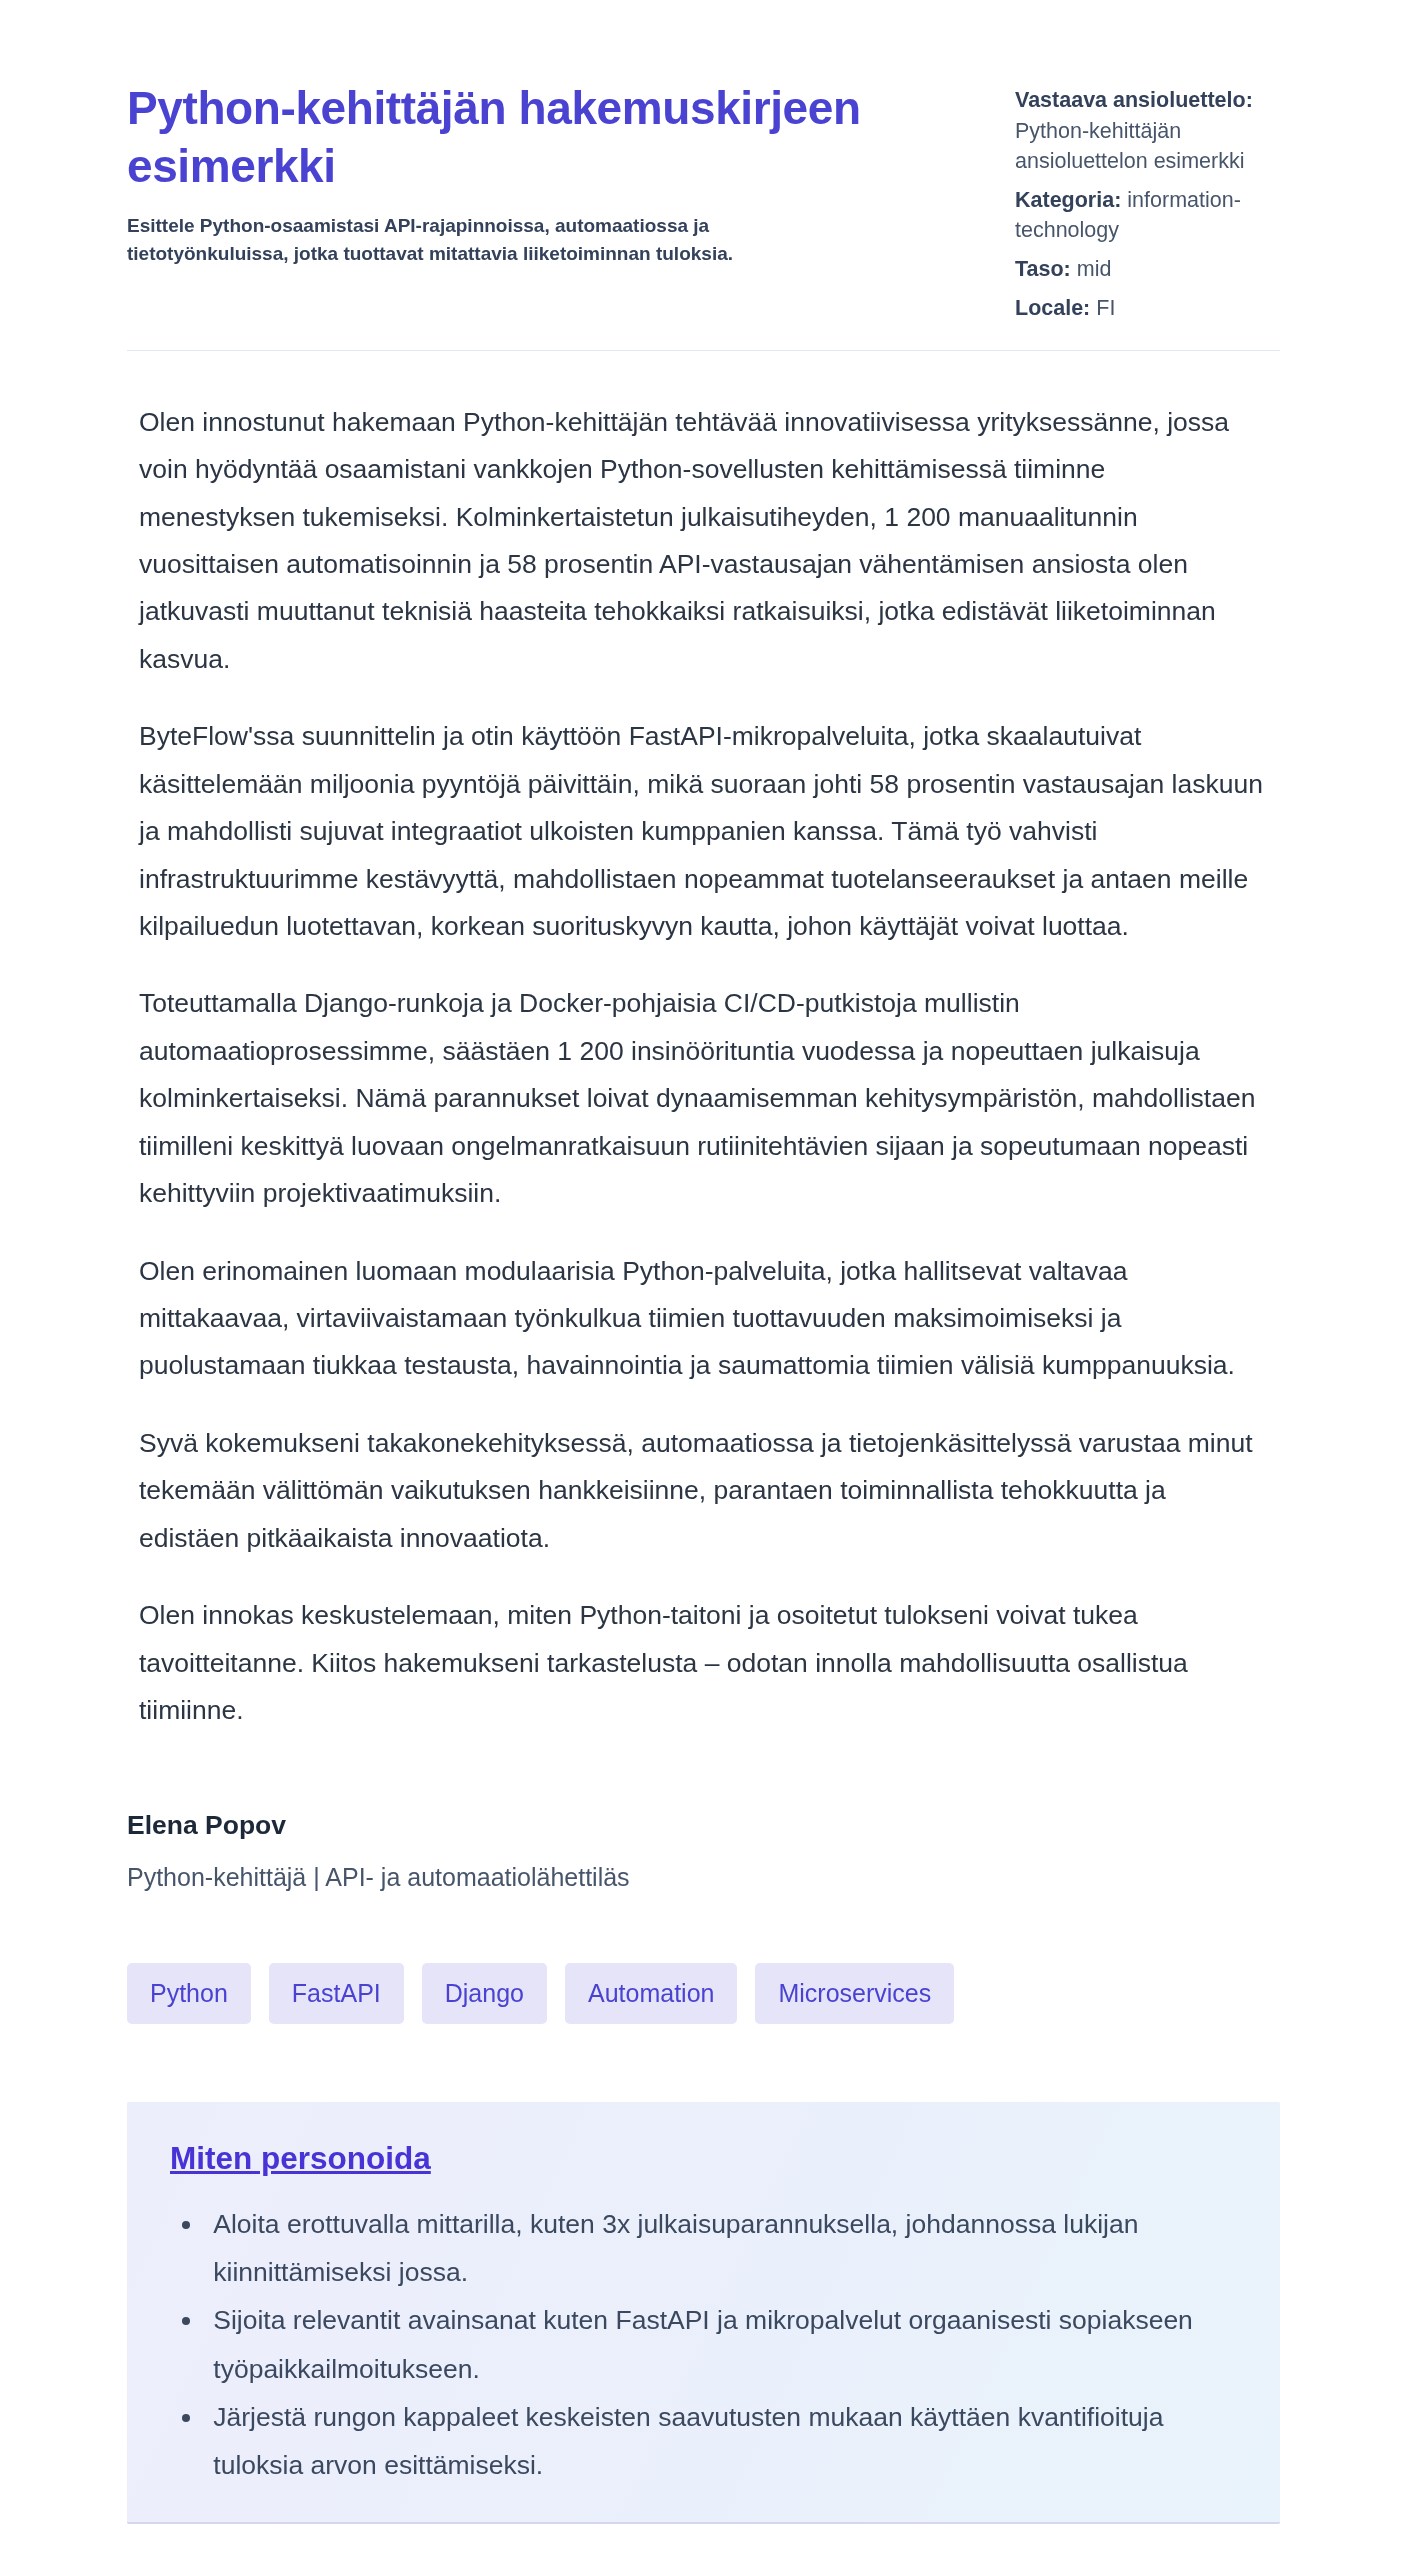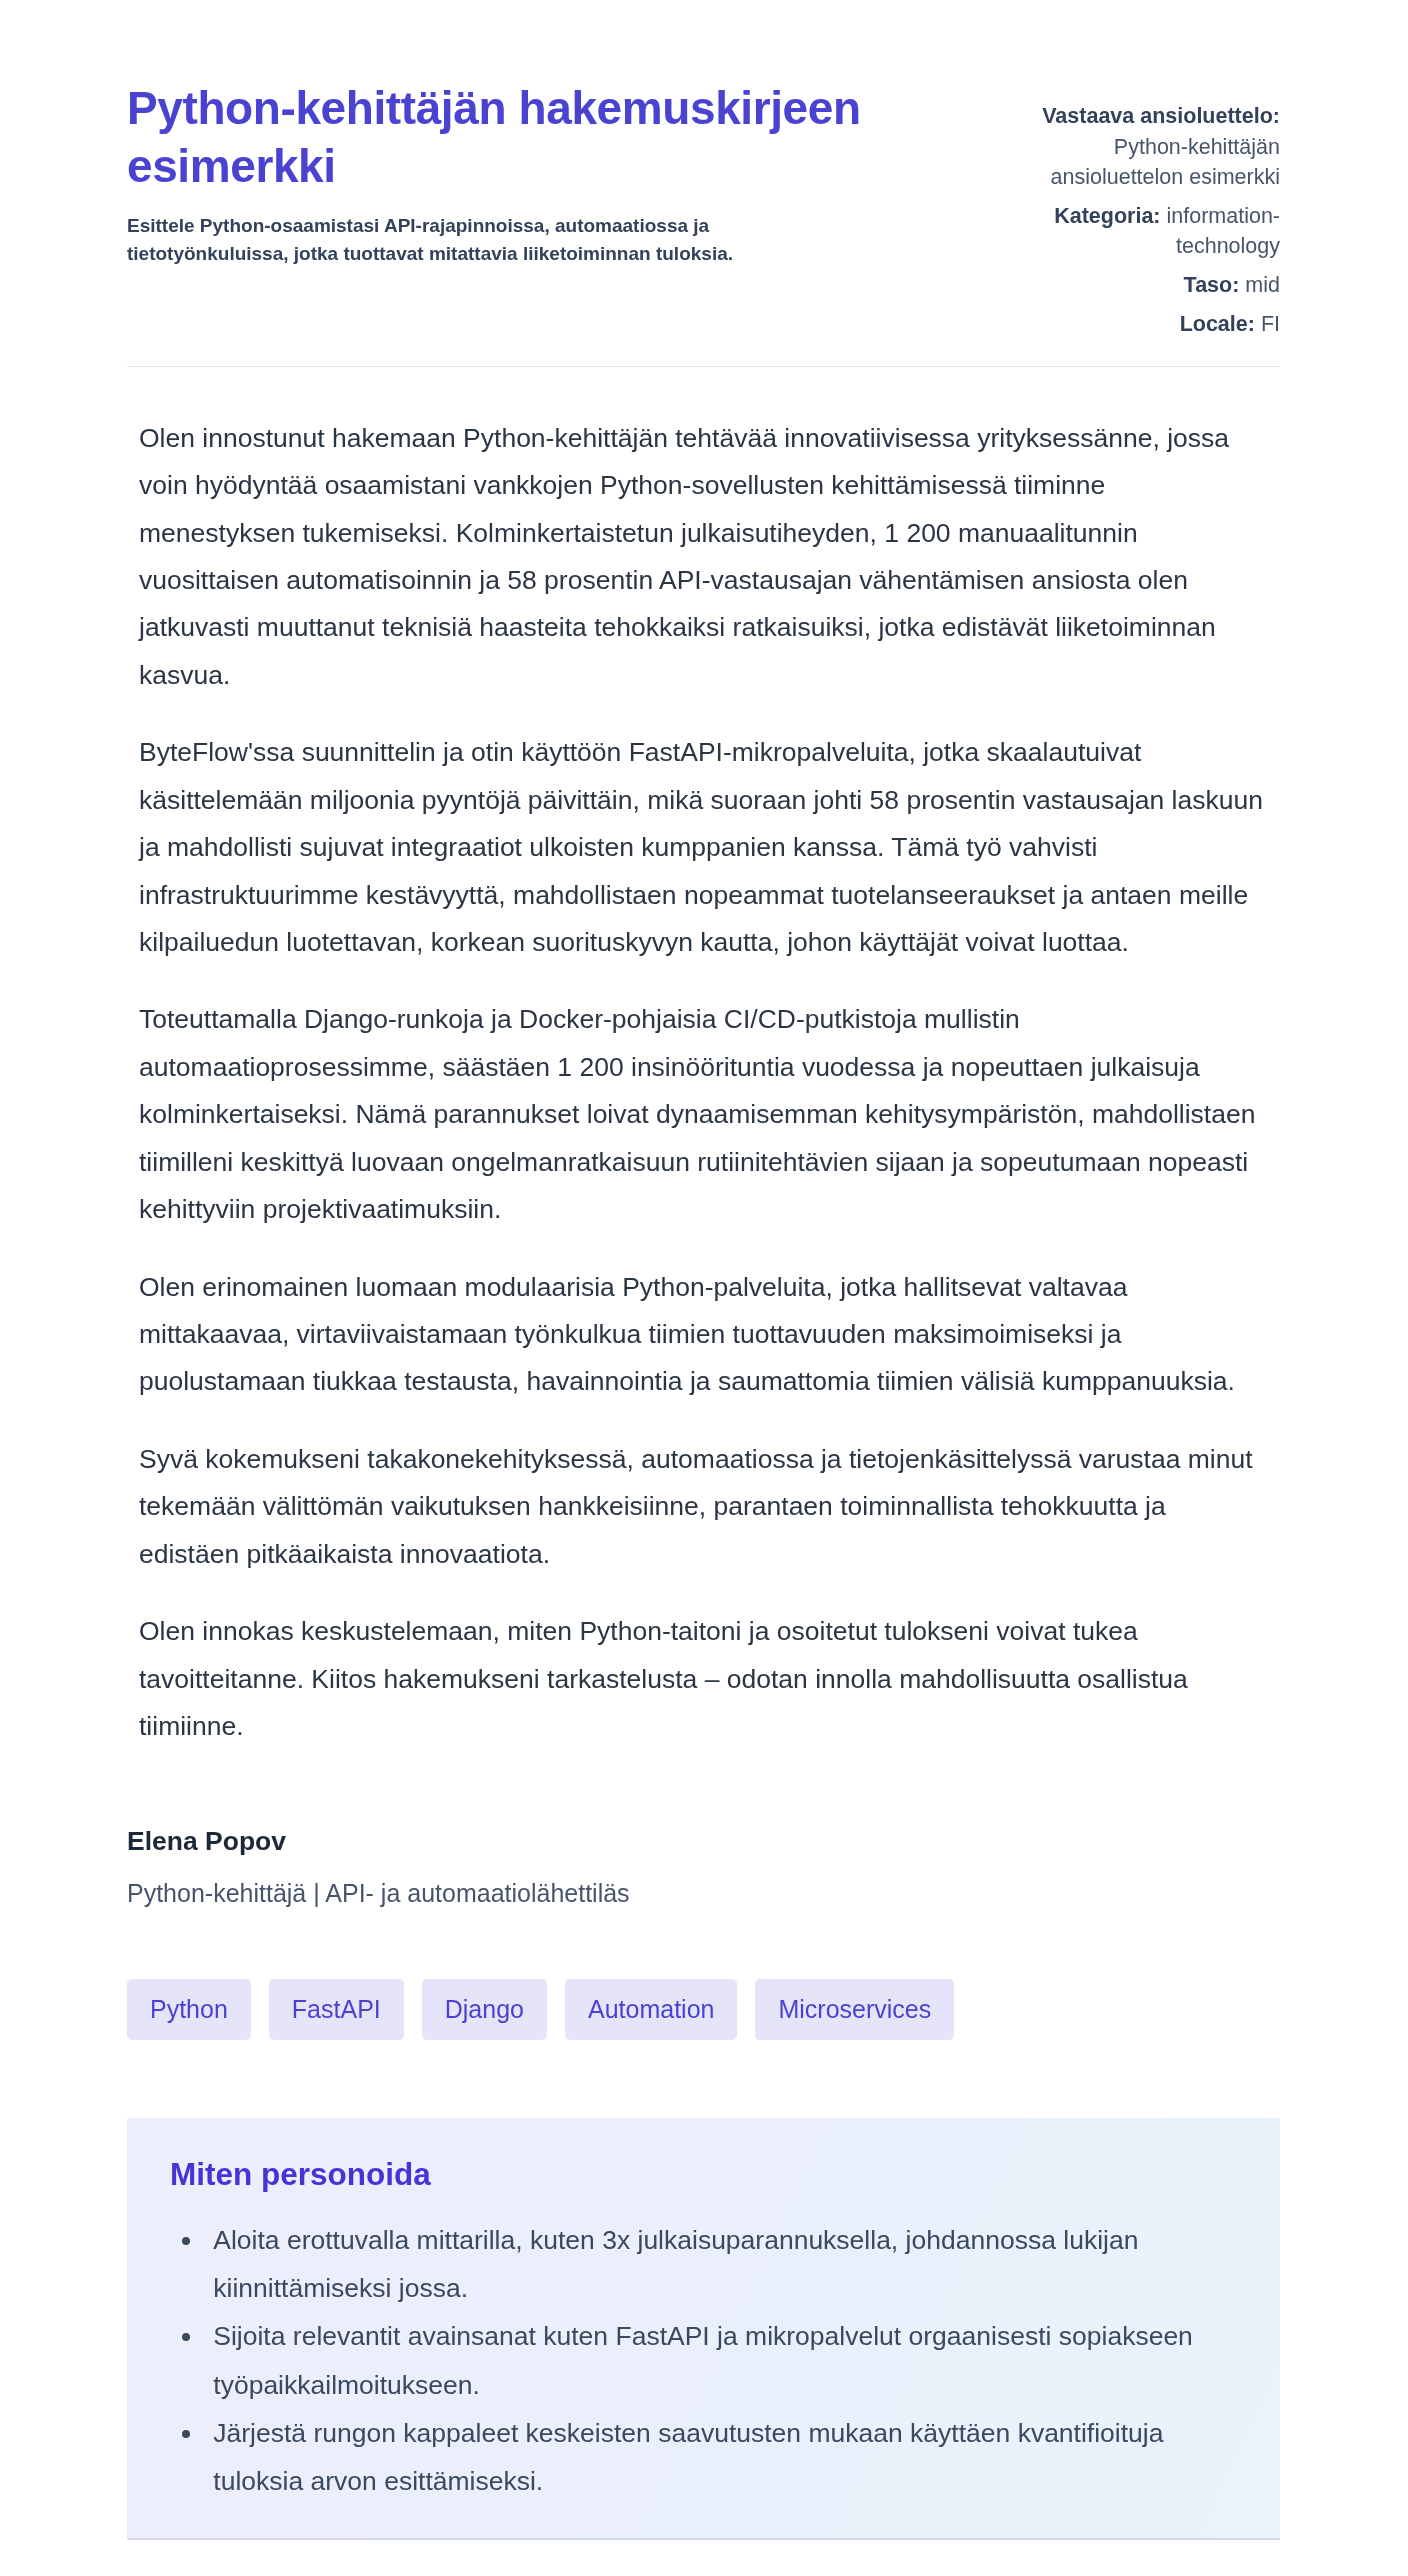--- a/index.html
+++ b/index.html
@@ -32,22 +32,21 @@
     margin:16.6px 0 0;
     max-width:729px;
     font-size:19px;
     line-height:1.5;
     font-weight:700;
     color:#33415b;
   }
   .meta {
     flex:0 0 auto;
     width:265px;
-    margin-top:21px;
-    text-align:right;
+    margin-top:5px;
     font-size:21.5px;
     line-height:1.42;
     color:#47556b;
   }
   .meta p { margin:0 0 8.3px; }
   .meta strong { color:#33415b; font-weight:700; white-space:nowrap; }
   .meta a { color:#47556b; text-decoration:none; cursor:pointer; }
 
   .divider { border:none; border-top:1.7px solid #e3e8ef; margin:18px 0 0; }
 
@@ -87,20 +86,21 @@
     background:linear-gradient(115deg,#edeefb 0%,#eaf0fb 55%,#e9f3fb 100%);
     border-bottom:2.5px solid #d6d7ef;
     border-radius:1.7px;
     padding:38px 43px 33px;
   }
   .tips-heading {
     margin:0 0 23px;
     font-size:31.5px;
     font-weight:700;
     color:#4733d6;
+    text-decoration:underline;
   }
   .tips ul { margin:0; padding-left:35px; }
   .tips li {
     font-size:26.5px;
     line-height:1.82;
     color:#3a4860;
     padding-left:8.3px;
     max-width:1035px;
   }
   .tips li::marker { color:#3a4860; }

